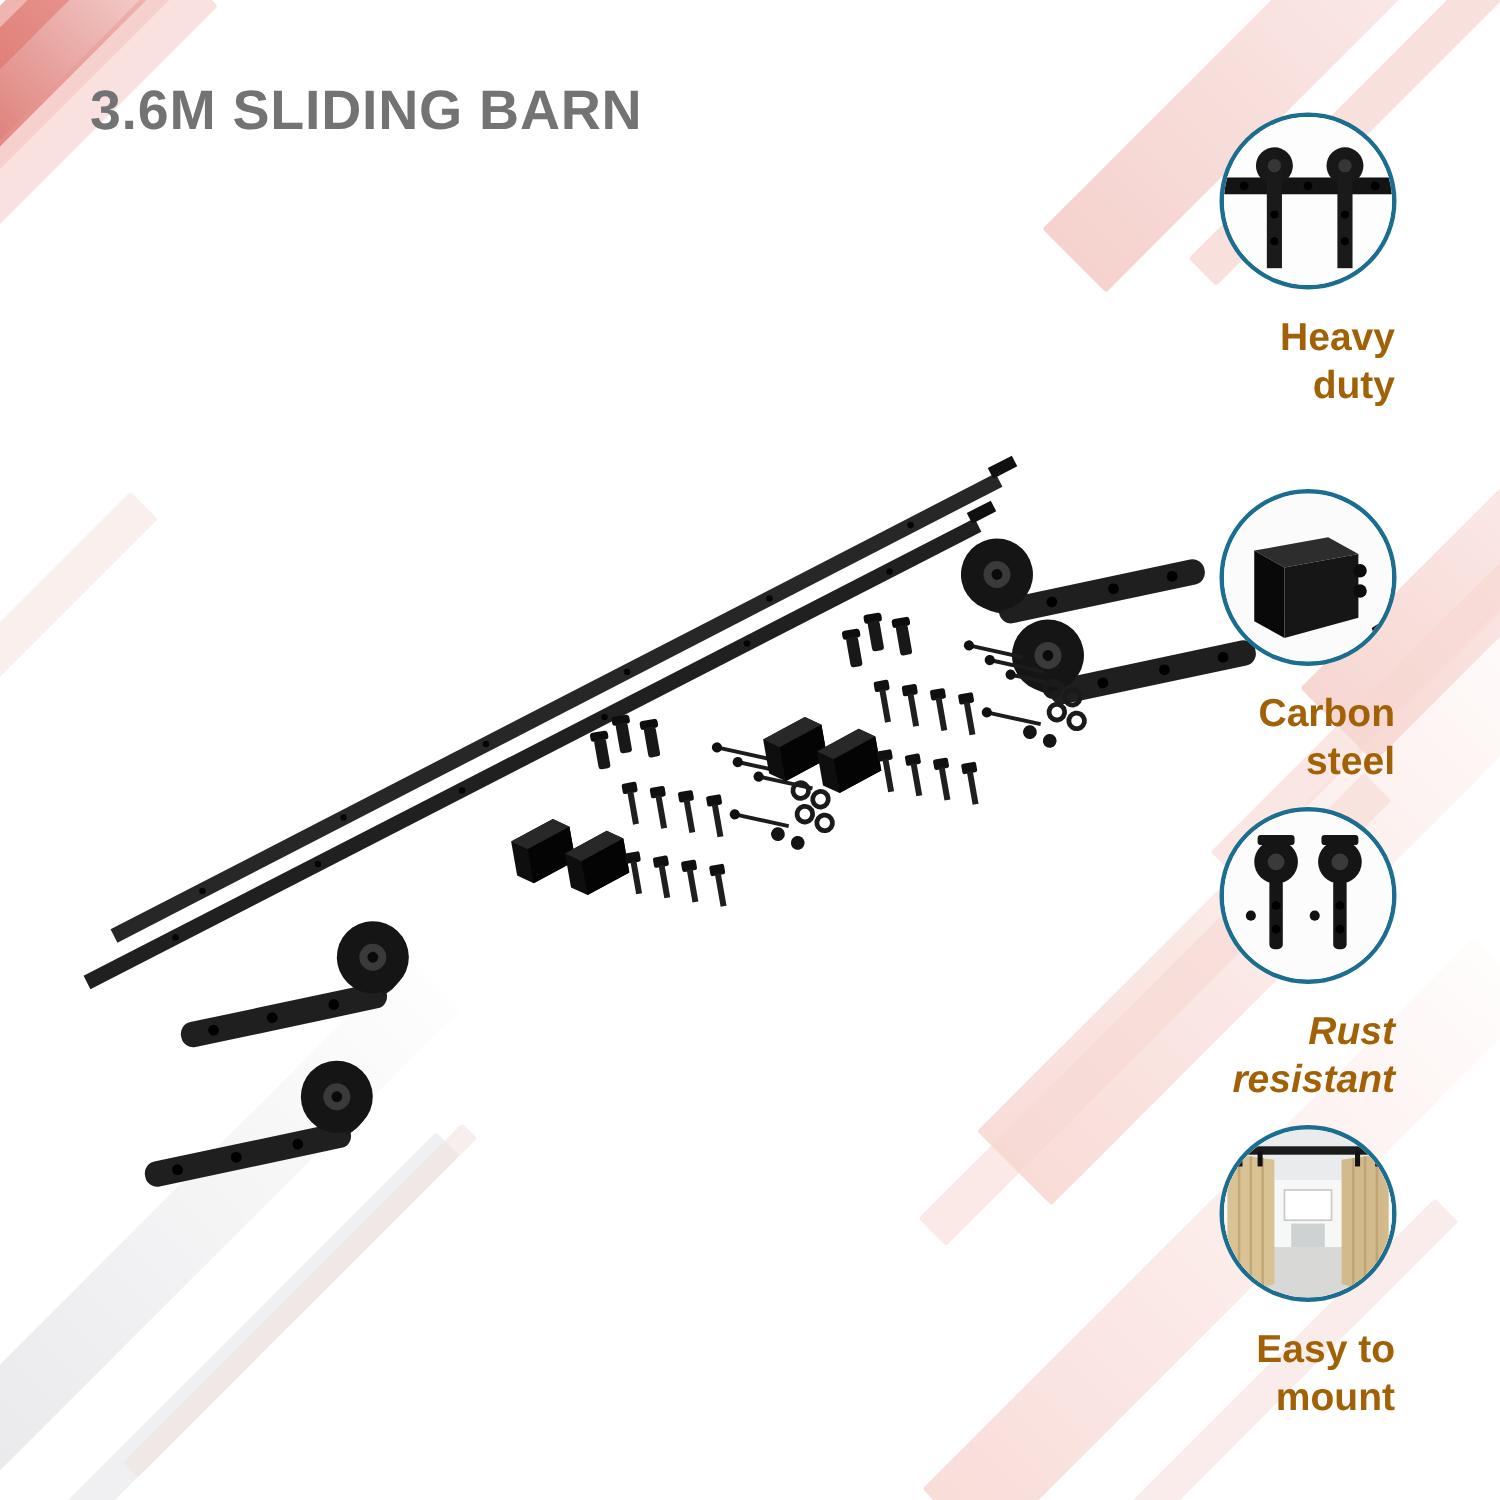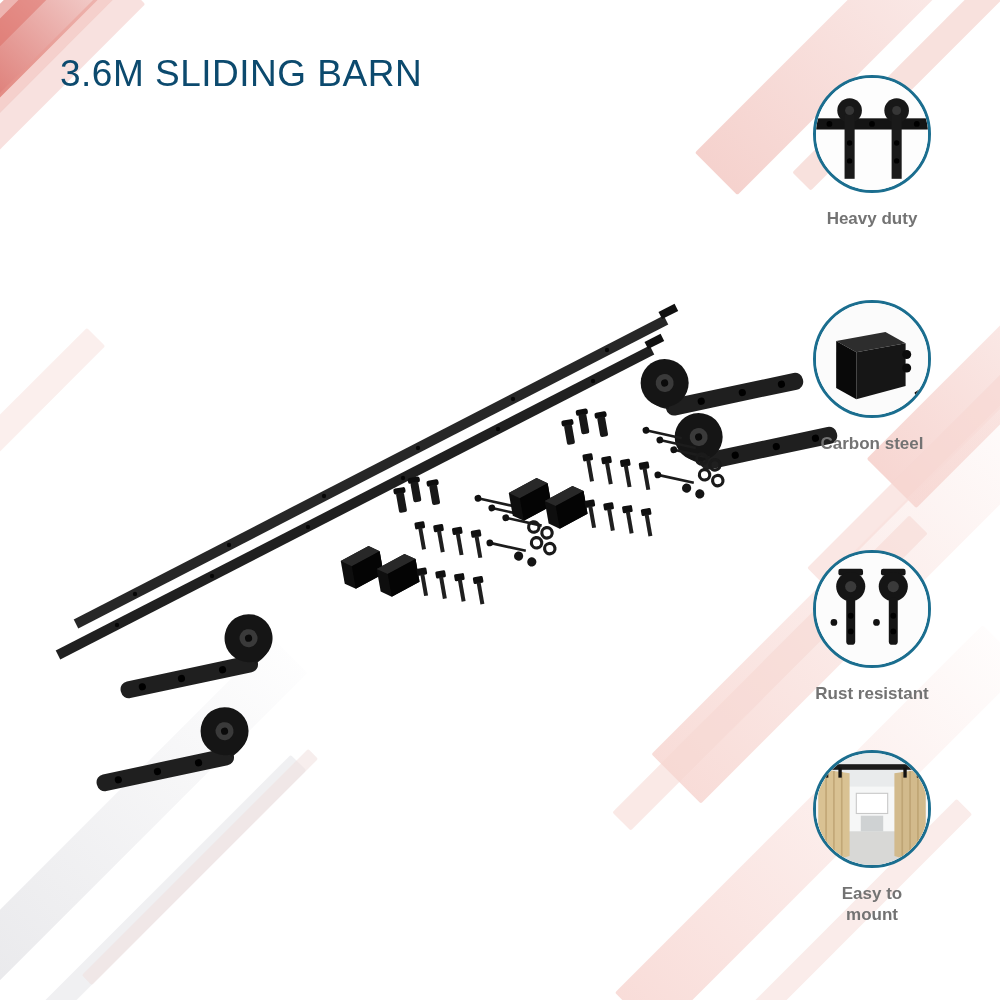--- a/index.html
+++ b/index.html
@@ -19,30 +19,30 @@
   .s-g {left:760px;top:430px;width:380px;height:24px;background:rgba(246,215,210,.6);}
   .s-h {left:600px;top:560px;width:520px;height:70px;background:linear-gradient(90deg,rgba(247,214,209,.85),rgba(253,242,240,.15));}
   .s-i {left:560px;top:660px;width:420px;height:26px;background:rgba(246,215,210,.55);}
   .s-j {left:-120px;top:800px;width:480px;height:50px;background:linear-gradient(90deg,rgba(222,222,226,.7),rgba(245,245,247,.15));}
   .s-k {left:-60px;top:900px;width:420px;height:22px;background:rgba(230,230,234,.6);}
   .s-l {left:40px;top:860px;width:320px;height:14px;background:rgba(240,222,219,.5);}
   .s-m {left:560px;top:800px;width:520px;height:60px;background:linear-gradient(90deg,rgba(247,212,207,.8),rgba(253,243,241,.2));}
   .s-n {left:640px;top:930px;width:380px;height:22px;background:rgba(246,218,214,.5);}
   .s-o {left:-160px;top:430px;width:300px;height:26px;background:rgba(246,220,216,.45);}
 
-  .title{position:absolute;left:60px;top:52px;z-index:2;color:#0c4a6e;font-weight:normal;
+  .title{position:absolute;left:60px;top:52px;z-index:2;color:#737373;font-weight:bold;
          font-size:37px;line-height:1.2;letter-spacing:.5px;}
   .photo{position:absolute;left:0;top:0;width:1000px;height:1000px;z-index:1;}
 
   .feature{position:absolute;left:800px;width:144px;text-align:center;z-index:3;}
-  .f-1{top:75px;} .f-2{top:300px;} .f-3{top:550px;} .f-4{top:750px;}
+  .f-1{top:75px;} .f-2{top:326px;} .f-3{top:538px;font-style:italic;} .f-4{top:750px;}
   .badge{width:118px;height:118px;border-radius:50%;border:3px solid #1B6E8F;overflow:hidden;
          margin:0 auto;background:#fff;}
   .badge svg{width:100%;height:100%;display:block;}
-  .label{margin:16px auto 0;width:116px;font-size:17px;font-weight:bold;color:#737373;line-height:1.22;}
+  .label{margin:16px auto 0;width:116px;font-size:26px;font-weight:bold;color:#a16207;line-height:1.22;text-align:right;}
 </style>
 </head>
 <body>
 
 <div class="canvas">
 
   <div class="stripes">
     <div class="stripe s-a"></div>
     <div class="stripe s-a2"></div>
     <div class="stripe s-b"></div>

